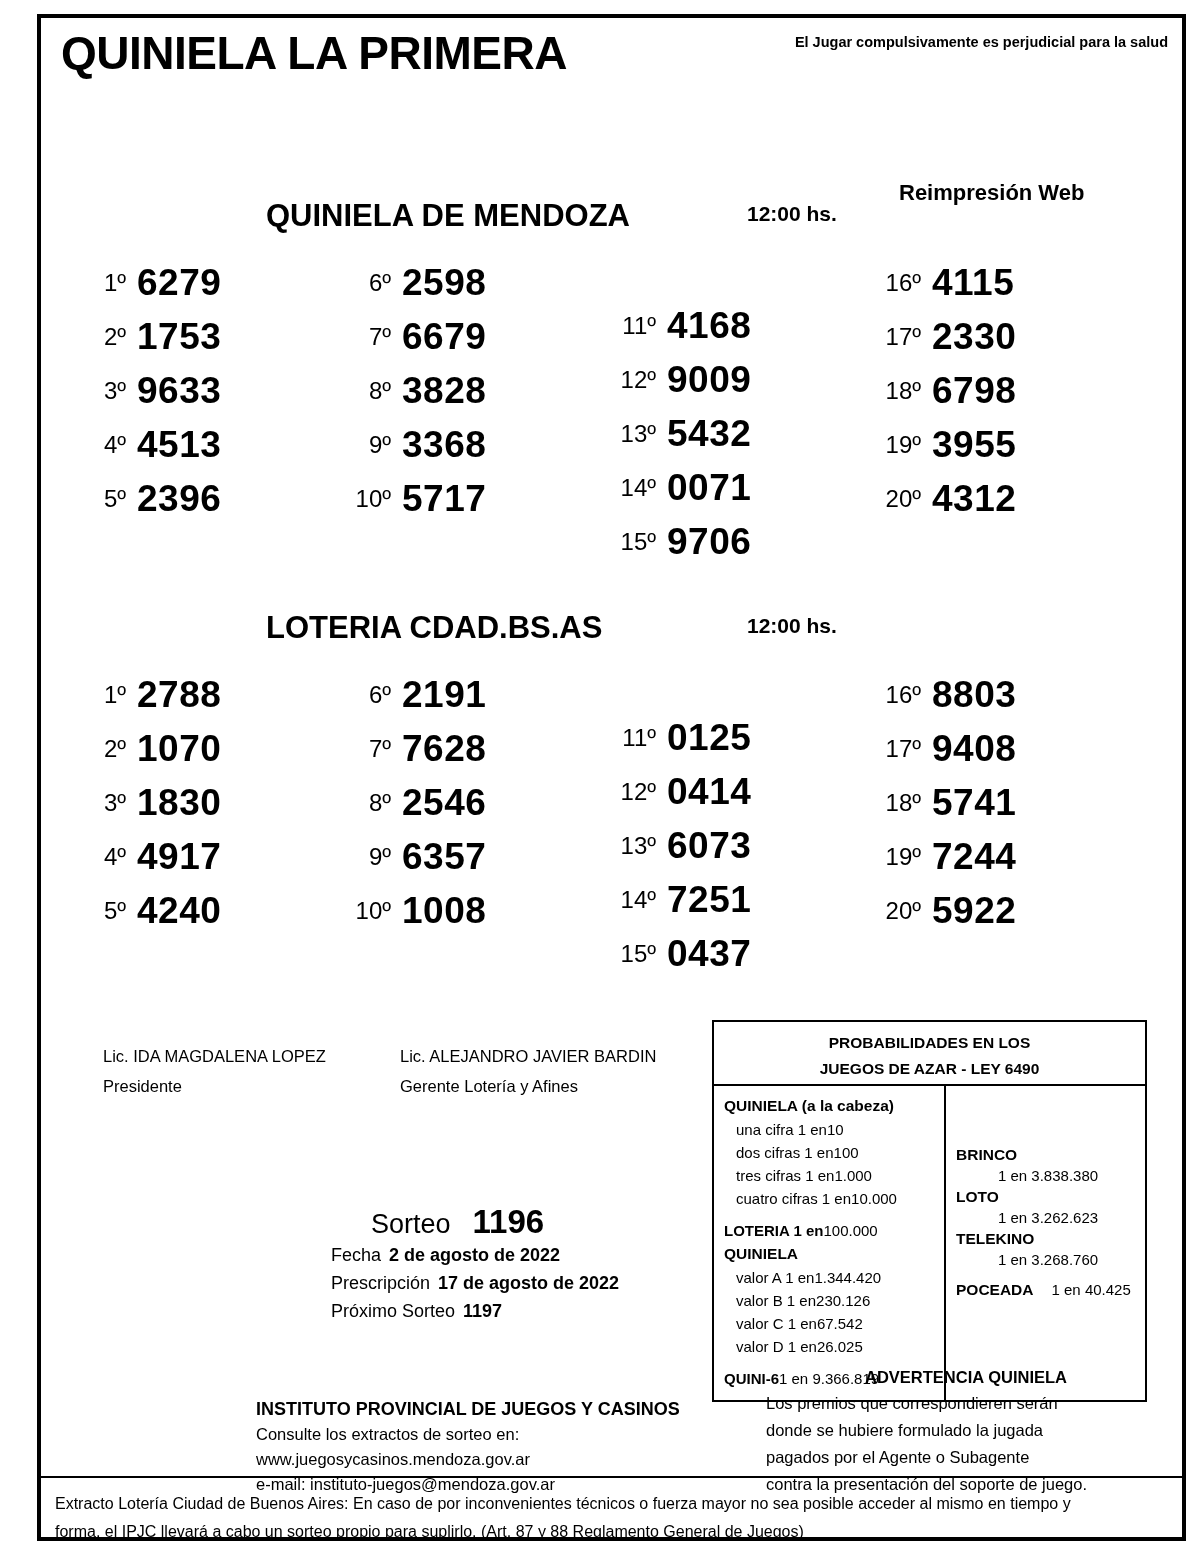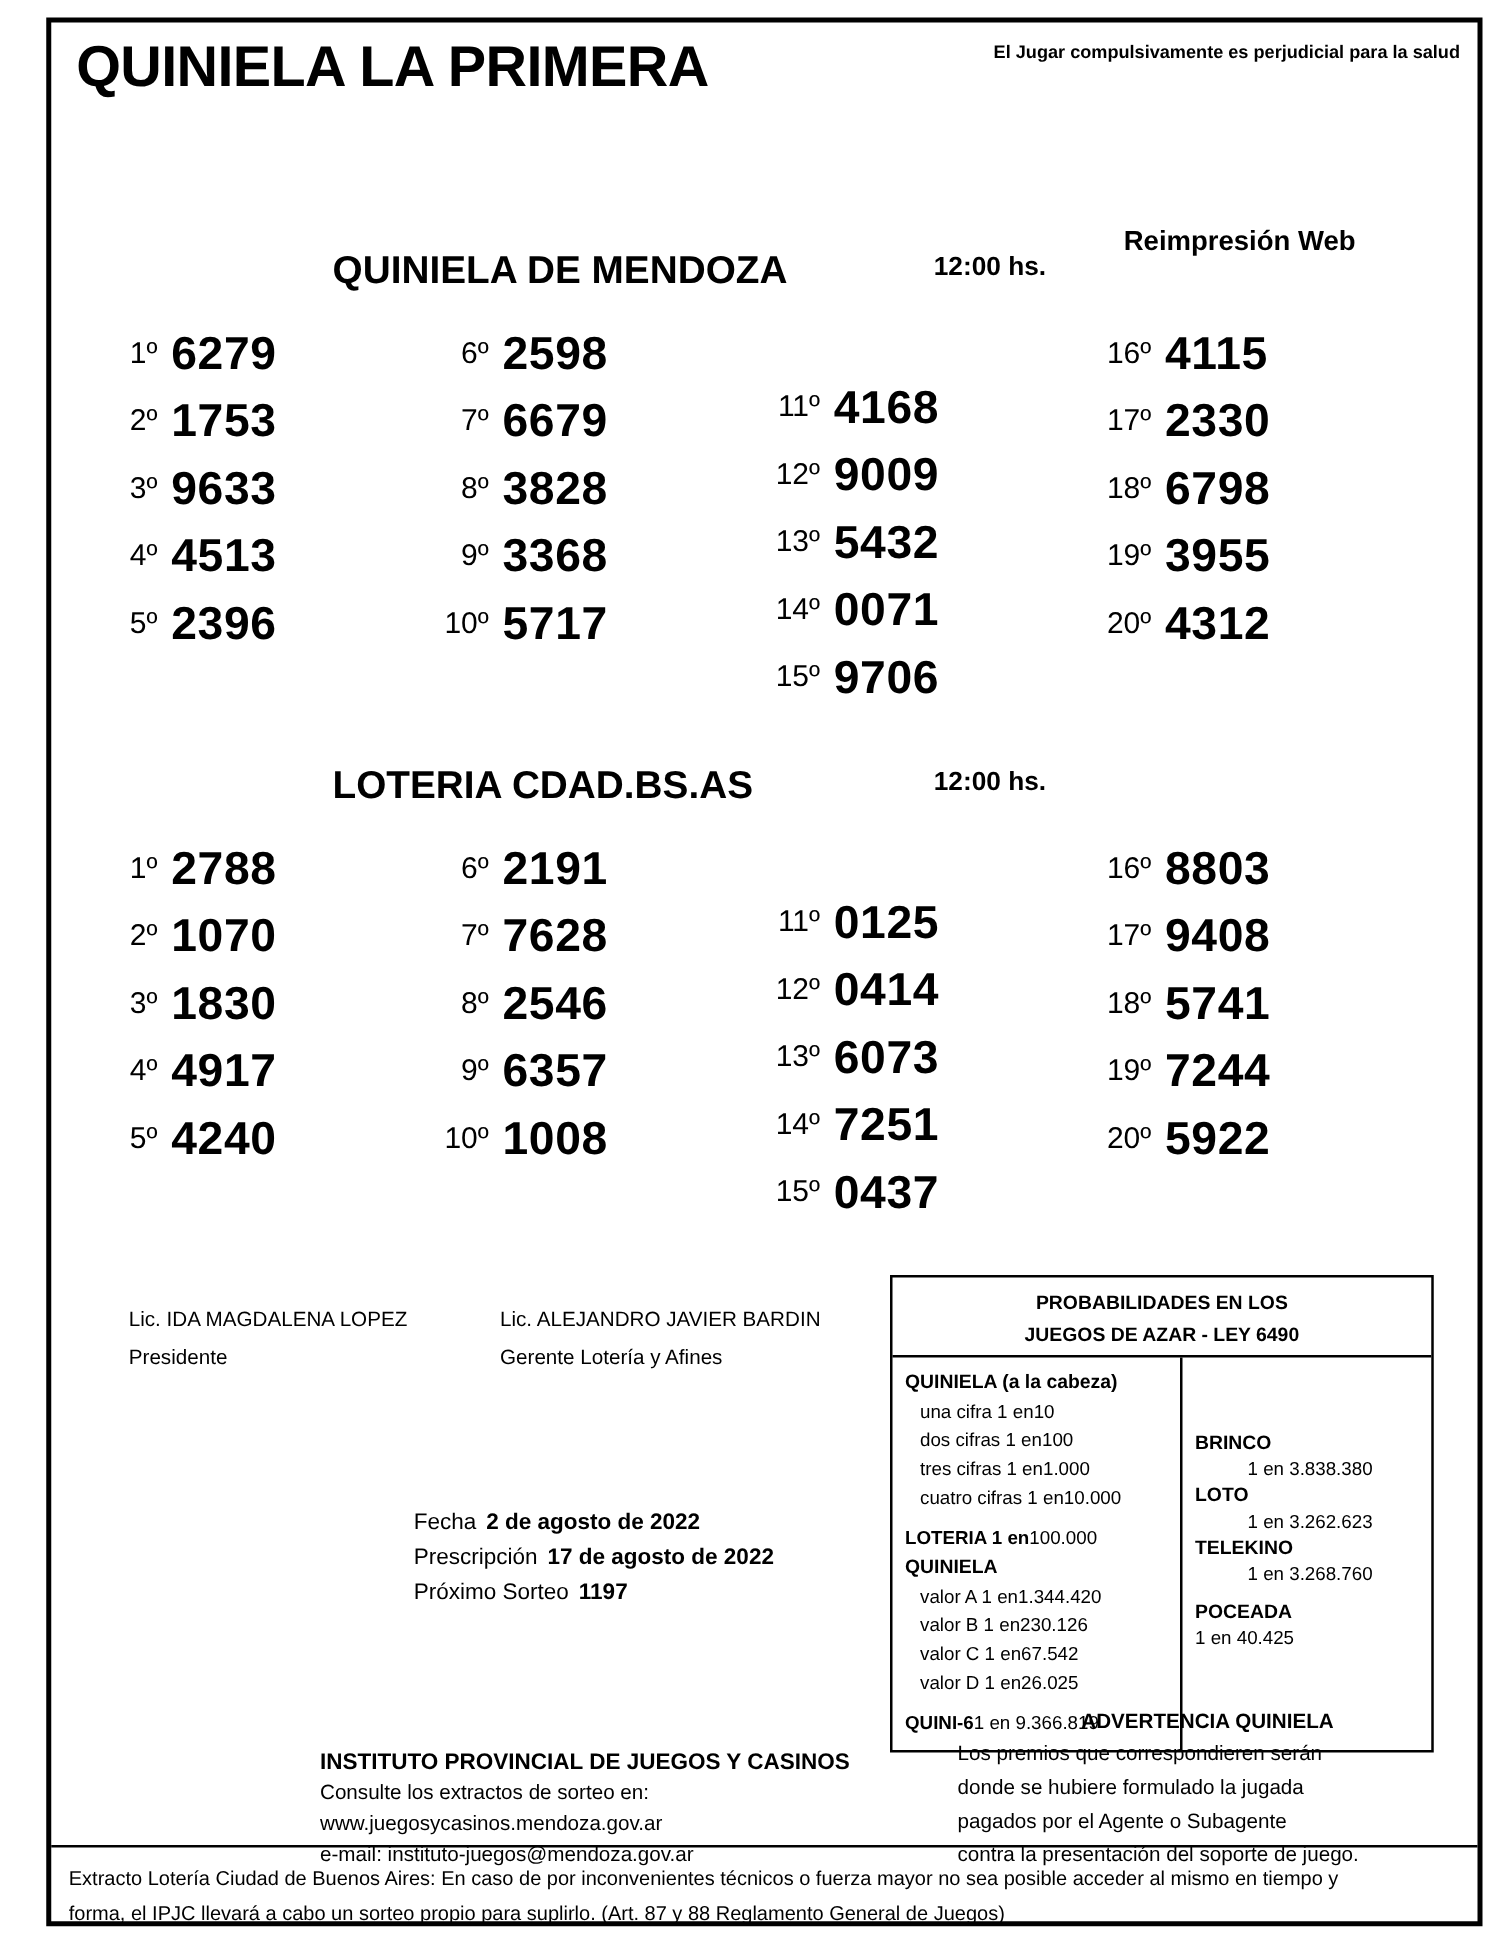--- a/index.html
+++ b/index.html
@@ -228,21 +228,20 @@
     font-size: 15px;
     line-height: 21px;
     padding-left: 42px;
     white-space: nowrap;
   }
   .p-inline {
     display: flex;
     align-items: baseline;
     line-height: 22px;
     white-space: nowrap;
-    flex-direction: column;
   }
   .p-inline .p-game { margin-right: 18px; }
   .p-inline .p-game-odds { padding-left: 0; }
 
   
   .inst {
     position: absolute;
     left: 215px;
     top: 1378px;
     width: 470px;
@@ -501,20 +500,24 @@
       <div>Lic. IDA MAGDALENA LOPEZ</div>
       <div class="sig-role">Presidente</div>
     </div>
     <div class="sig right">
       <div>Lic. ALEJANDRO JAVIER BARDIN</div>
       <div class="sig-role">Gerente Lotería y Afines</div>
     </div>
   </div>
 
   <div class="sorteo">
+    <div class="sorteo-top">
+      <span class="sorteo-label">Sorteo</span>
+      <span class="sorteo-num">1196</span>
+    </div>
     <div class="sorteo-line">
       <span>Fecha</span><b>2 de agosto de 2022</b>
     </div>
     <div class="sorteo-line">
       <span>Prescripción</span><b>17 de agosto de 2022</b>
     </div>
     <div class="sorteo-line">
       <span>Próximo Sorteo</span><b>1197</b>
     </div>
   </div>

